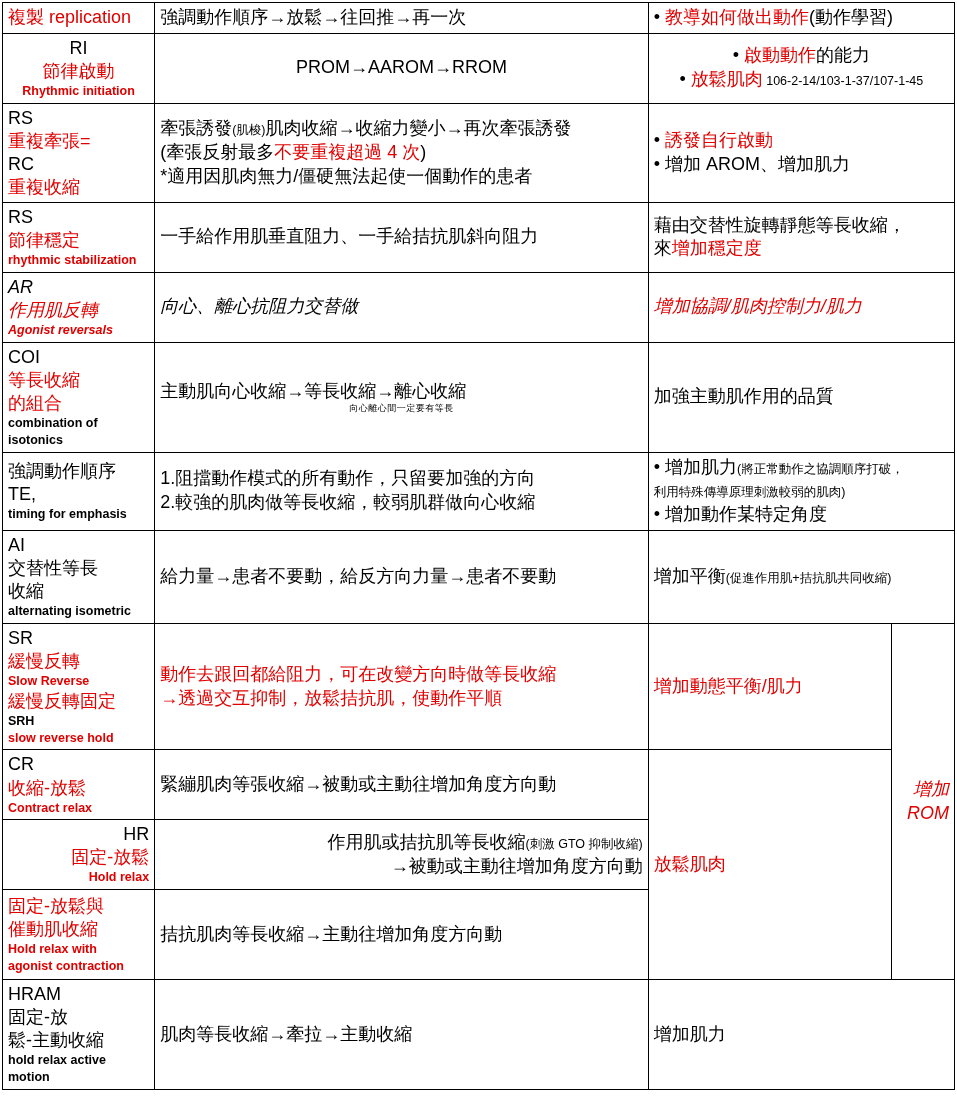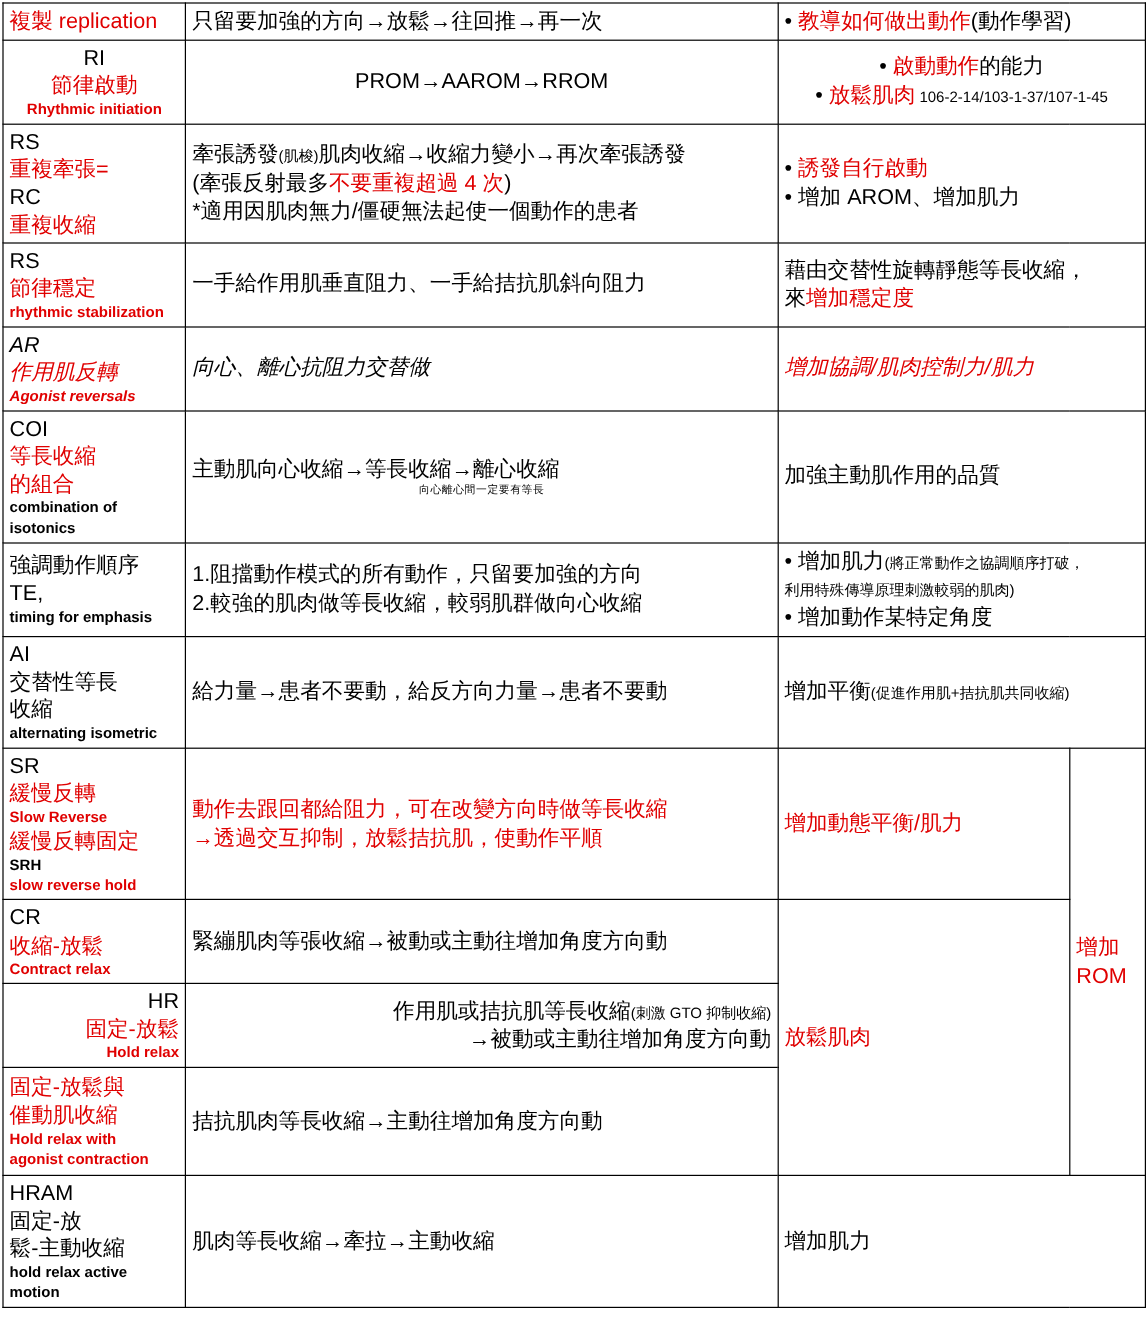--- a/index.html
+++ b/index.html
@@ -69,23 +69,24 @@
     text-align: center;
     font-size: 9px;
     line-height: 1.2;
     letter-spacing: .5px;
     margin-top: -1px;
   }
   .dot::before { content: "\2022\00a0"; }
   .note-sm { font-size: 12.5px; }
   .goal-cell { padding-left: 8px; }
   .rom-cell {
-    text-align: left;
+    text-align: right;
     font-size: 18px;
     line-height: 1.45;
+    font-style: italic;
   }
   .center-v { vertical-align: middle; }
 </style>
 </head>
 <body>
 
 <div class="page">
 
 
   <table class="pnf">
@@ -94,21 +95,21 @@
       <col class="c-desc">
       <col class="c-goal">
       <col class="c-rom">
     </colgroup>
     <tbody>
         <tr style="height: 30px;">
           <td class="term-cell center-v">
             <span class="term-line red">複製 replication</span>
           </td>
           <td class="center-v">
-            <span class="desc-line"><span class="black">只留要加強的方向→放鬆→往回推→再一次</span></span>
+            <span class="desc-line"><span class="black">強調動作順序→放鬆→往回推→再一次</span></span>
           </td>
           <td class="goal-cell center-v" colspan="2">
             <span class="desc-line bl dot"><span class="red">教導如何做出動作</span><span class="black">(動作學習)</span></span>
           </td>
         </tr>
         <tr style="height: 60px; text-align: center;">
           <td class="term-cell center-v">
             <span class="term-line black">RI </span>
             <span class="term-line red">節律啟動</span>
             <span class="term-line red sm">Rhythmic initiation</span>

